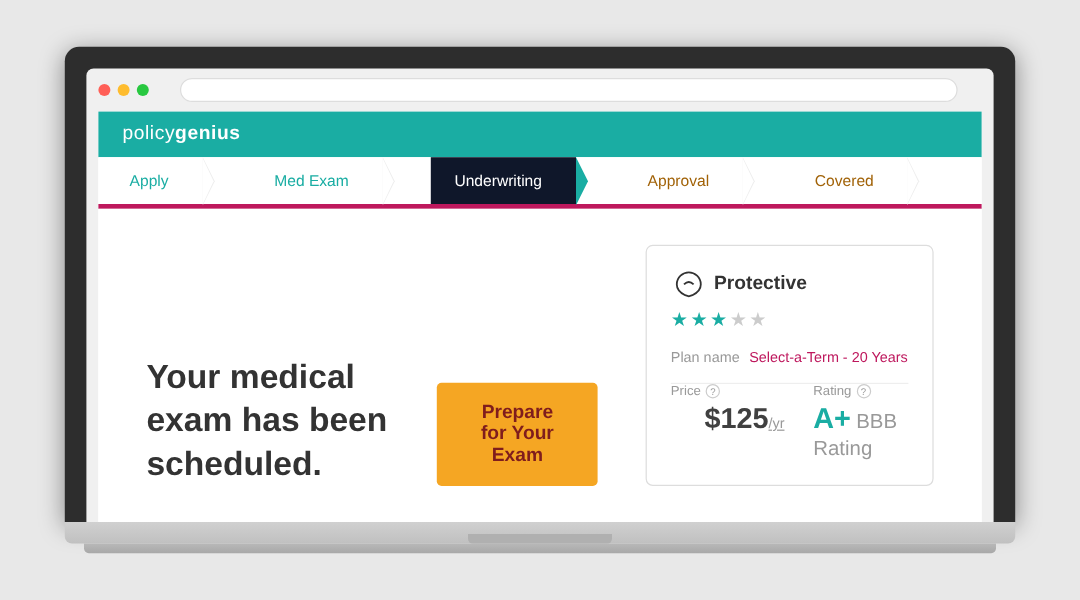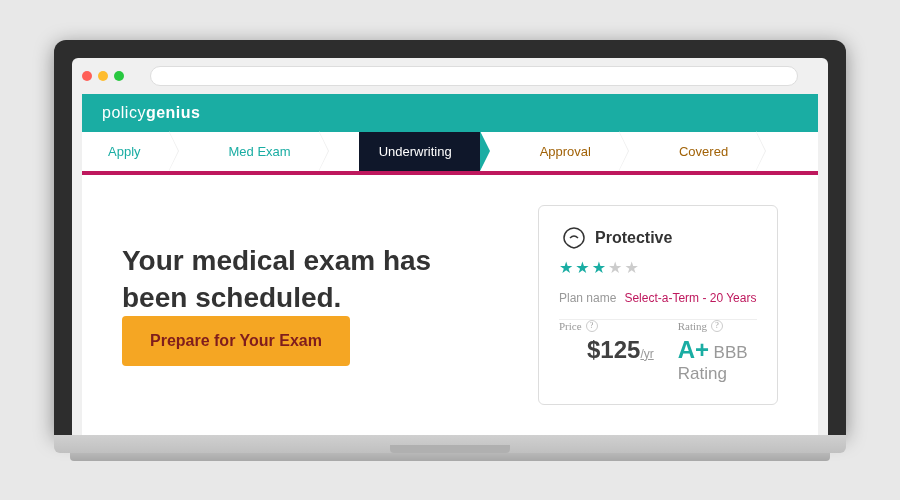--- a/index.html
+++ b/index.html
@@ -156,22 +156,22 @@
       display: flex;
       padding: 30px 40px;
       gap: 40px;
       min-height: 250px;
       background: white;
     }
 
     .left-section {
       flex: 1;
       display: flex;
-      flex-direction: column;
       justify-content: center;
+      align-items: flex-end;
     }
 
     .headline {
       font-size: 28px;
       color: #333;
       font-weight: 600;
       line-height: 1.3;
     }
 
     .cta-button {
@@ -256,21 +256,20 @@
       flex-direction: column;
       gap: 4px;
     }
 
     .detail-label {
       font-size: 11px;
       color: #999;
       display: flex;
       align-items: center;
       gap: 4px;
-      font-family: Liberation Serif, serif;
     }
 
     .info-icon {
       width: 12px;
       height: 12px;
       border-radius: 50%;
       border: 1px solid #ccc;
       display: inline-flex;
       align-items: center;
       justify-content: center;

